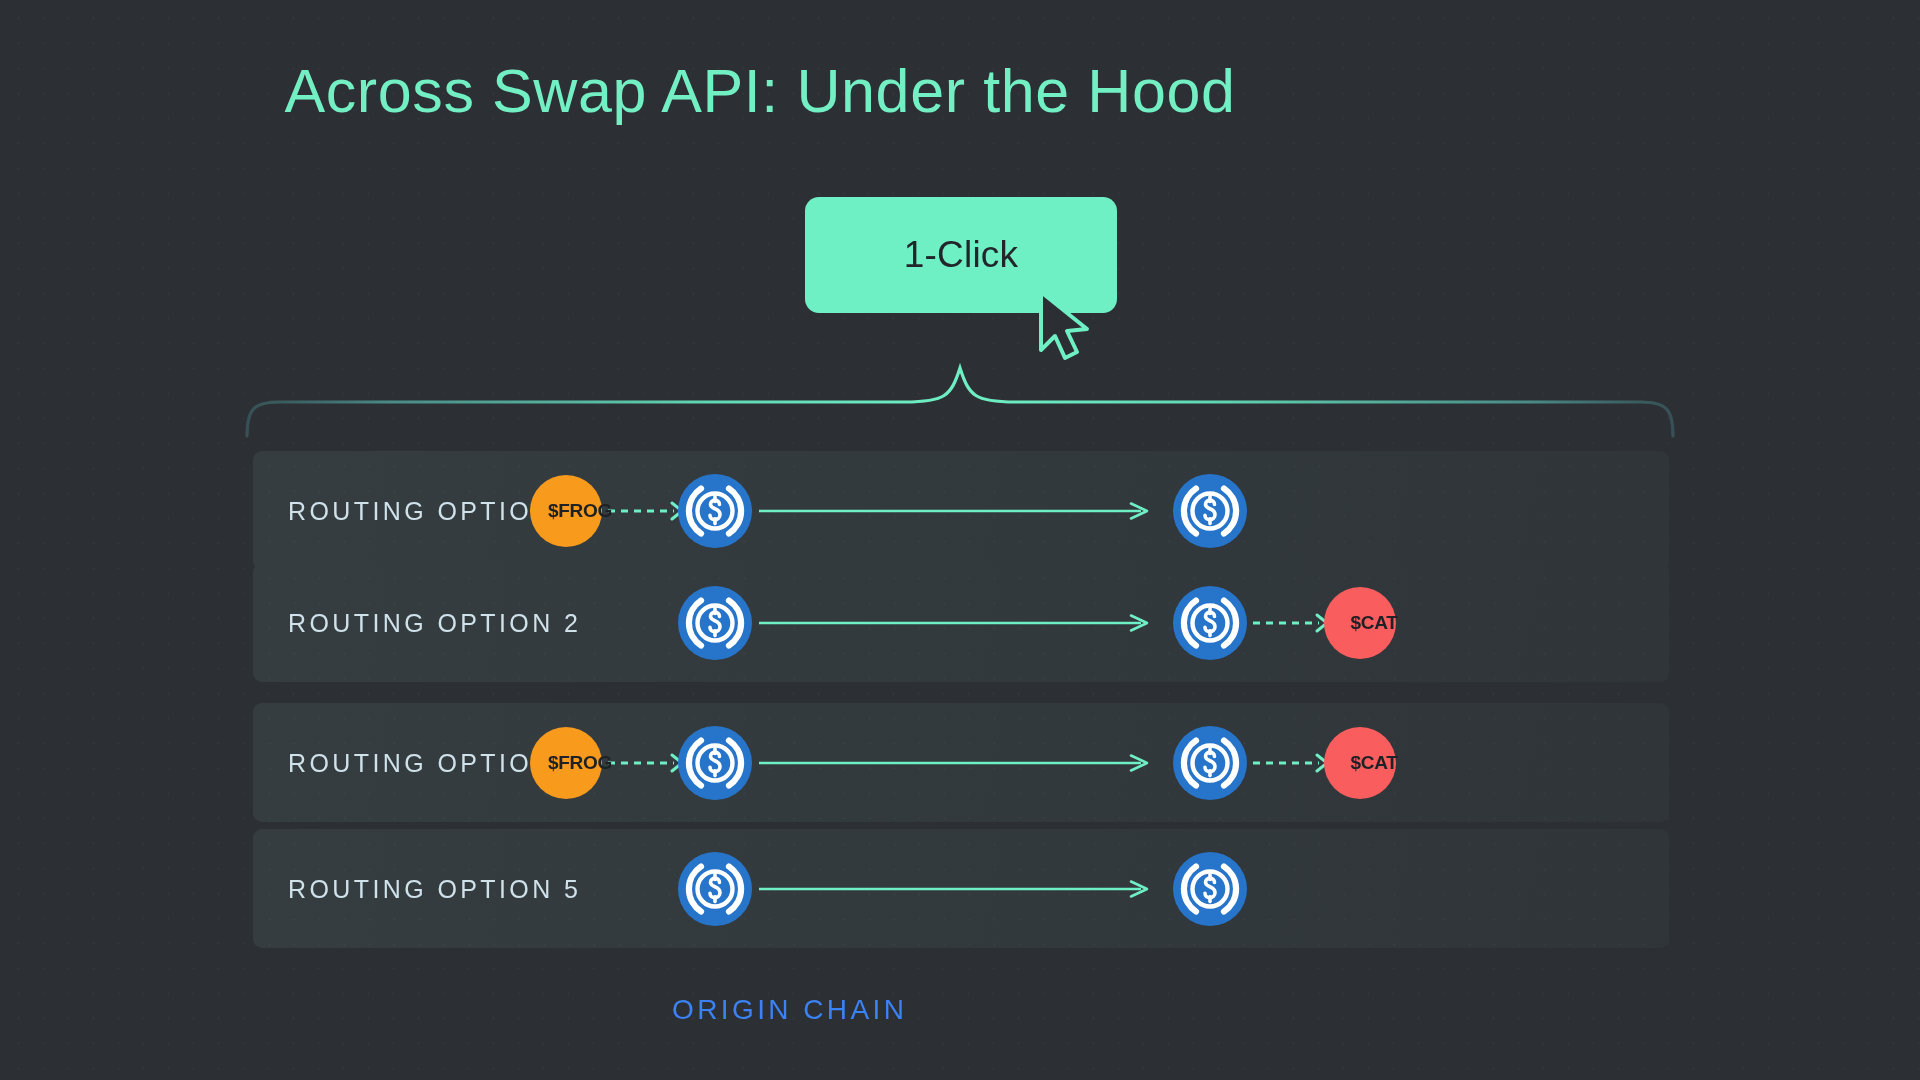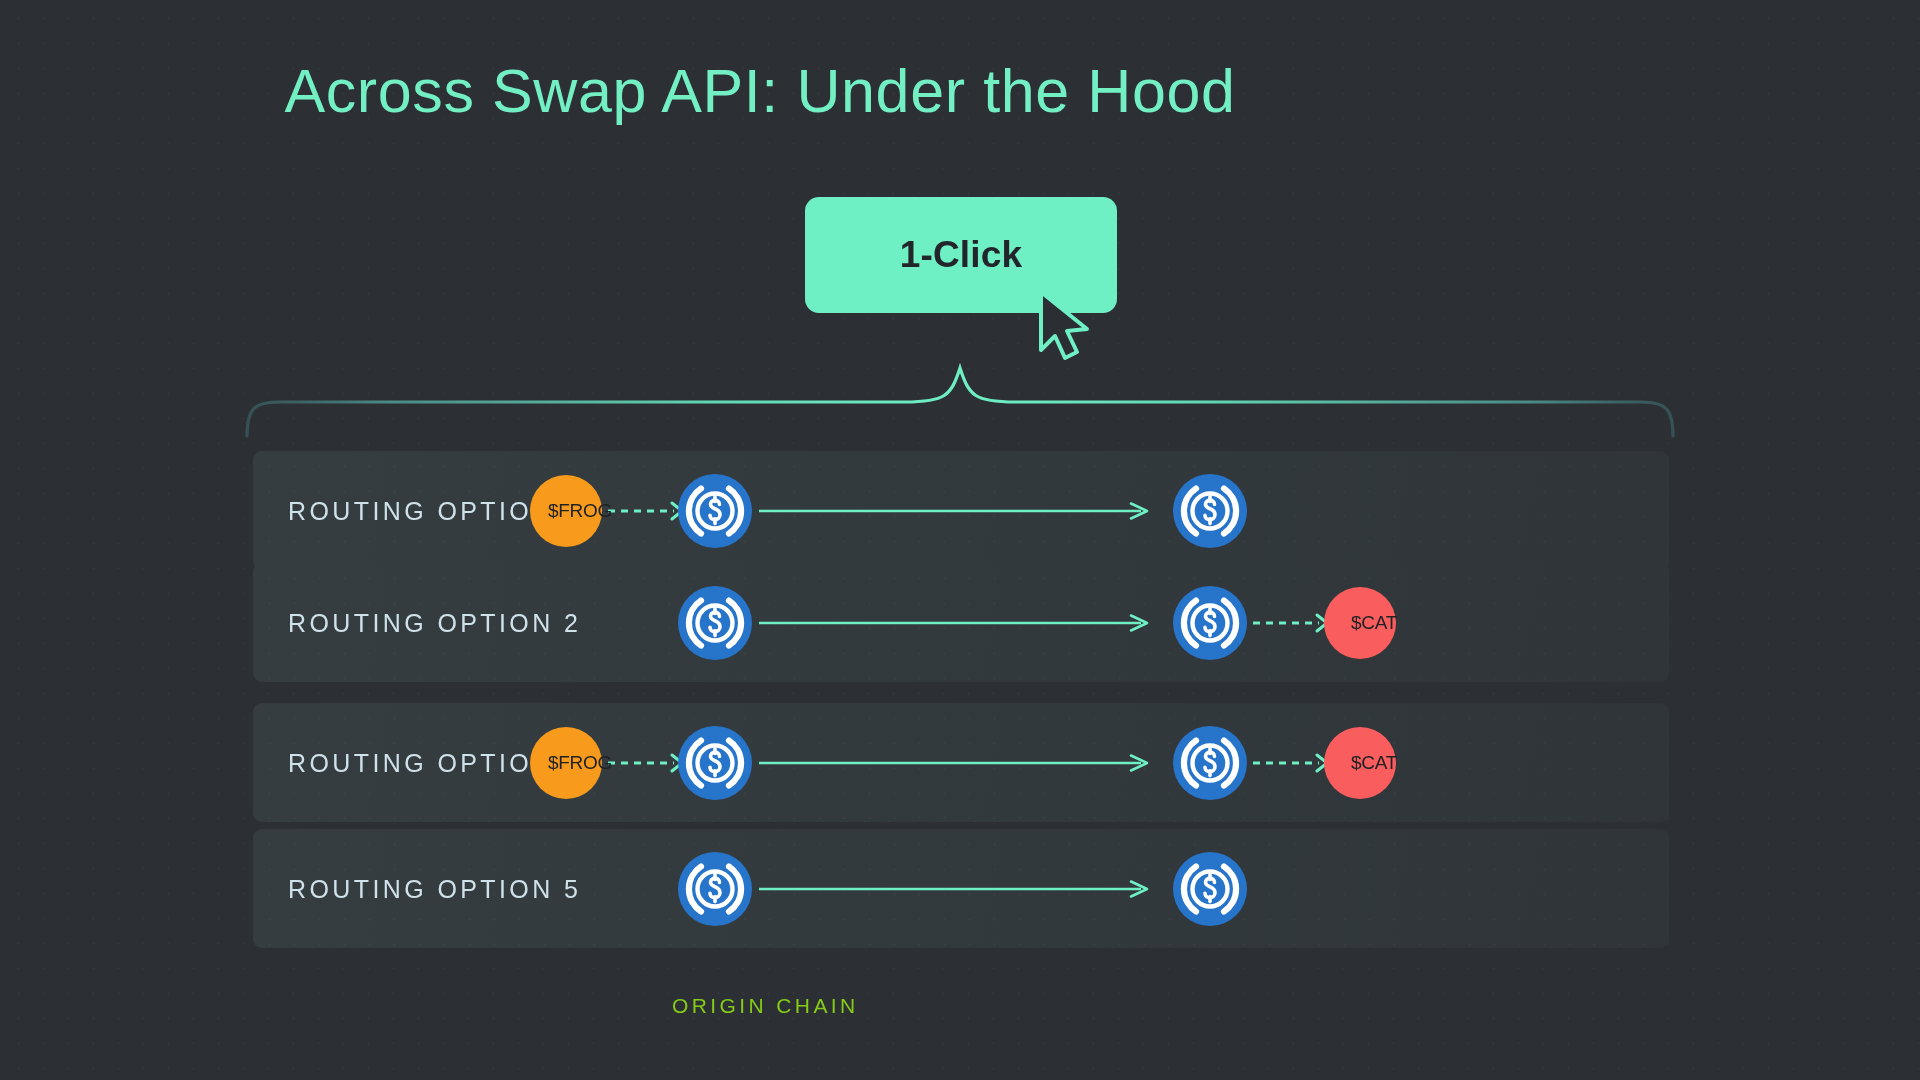--- a/index.html
+++ b/index.html
@@ -56,21 +56,21 @@
     width: 312px;
     height: 116px;
     background: #6fefc4;
     border-radius: 14px;
     display: flex;
     align-items: center;
     justify-content: center;
   }
   #one-click-label {
     font-size: 37px;
-    font-weight: bold;
+    font-weight: normal;
     color: #22262a;
     letter-spacing: 0.2px;
   }
 
   #cursor-icon {
     position: absolute;
     left: 1035px;
     top: 288px;
     width: 66px;
     height: 76px;
@@ -140,42 +140,42 @@
   .token-frog {
     width: 72px; height: 72px;
     background: #F89B1C;
   }
   .token-cat {
     width: 72px; height: 72px;
     background: #FA5D5D;
   }
   .token-text {
     font-size: 19px;
-    font-weight: normal;
+    font-weight: bold;
     color: #1e2125;
     letter-spacing: -0.3px;
     font-family: "Liberation Sans", sans-serif;
     margin-left: 28px;
   }
   .token-usdc {
     width: 74px; height: 74px;
     background: transparent;
   }
   .token-usdc svg { display: block; }
 
   .connector { position: absolute; top: 50%; transform: translateY(-50%); z-index: 1; }
 
   
   .chain-label {
     position: absolute;
     top: 994px;
-    font-size: 21px;
+    font-size: 28px;
     font-weight: 300;
     letter-spacing: 3.4px;
-    color: #84cc16;
+    color: #3b82f6;
     white-space: nowrap;
   }
   #origin-chain-label { left: 672px; }
   #destination-chain-label { left: 1348px; }
 </style>
 </head>
 <body>
 
 <div id="dot-grid"></div>
 

